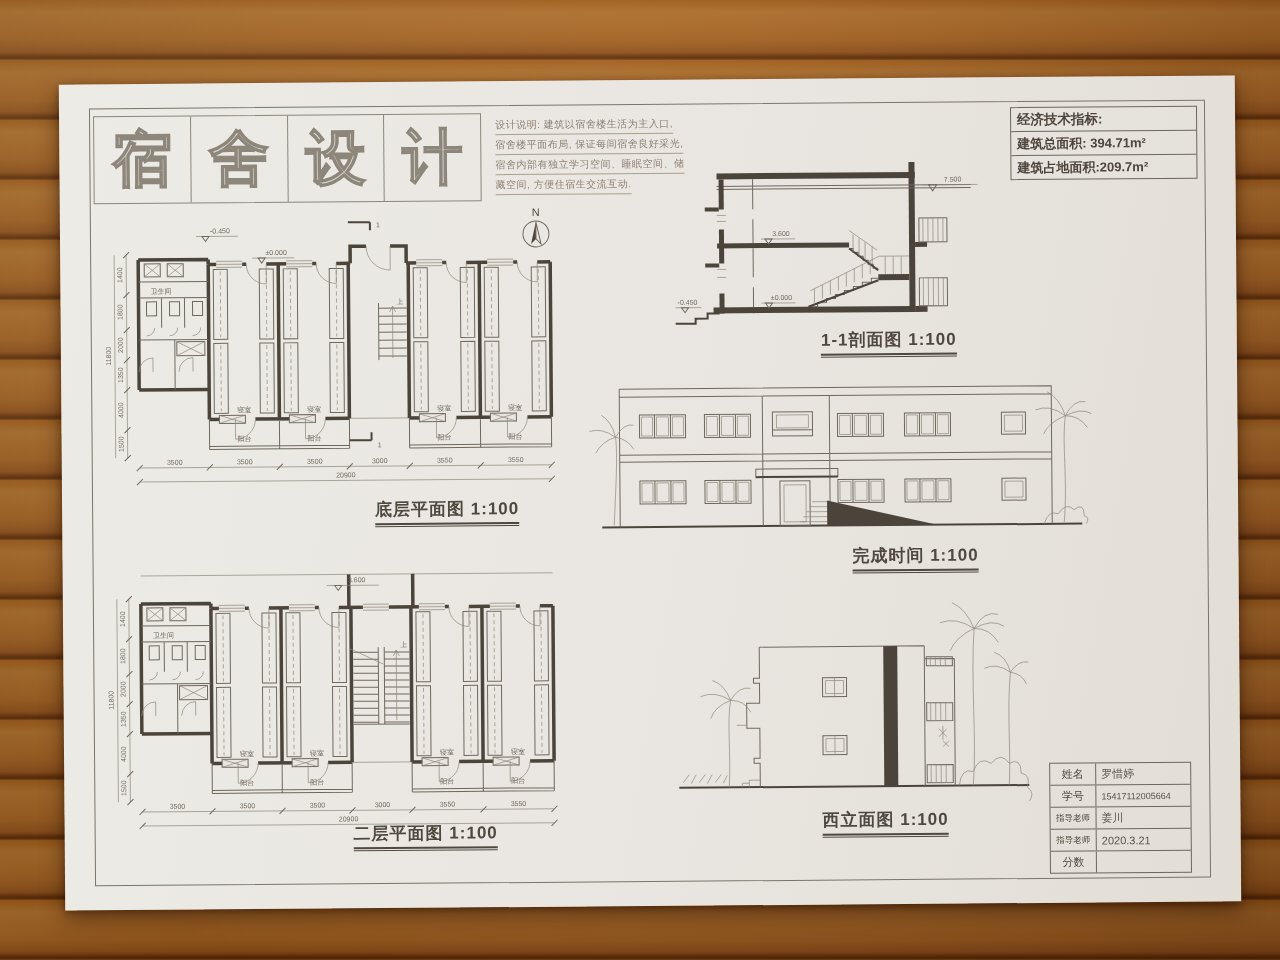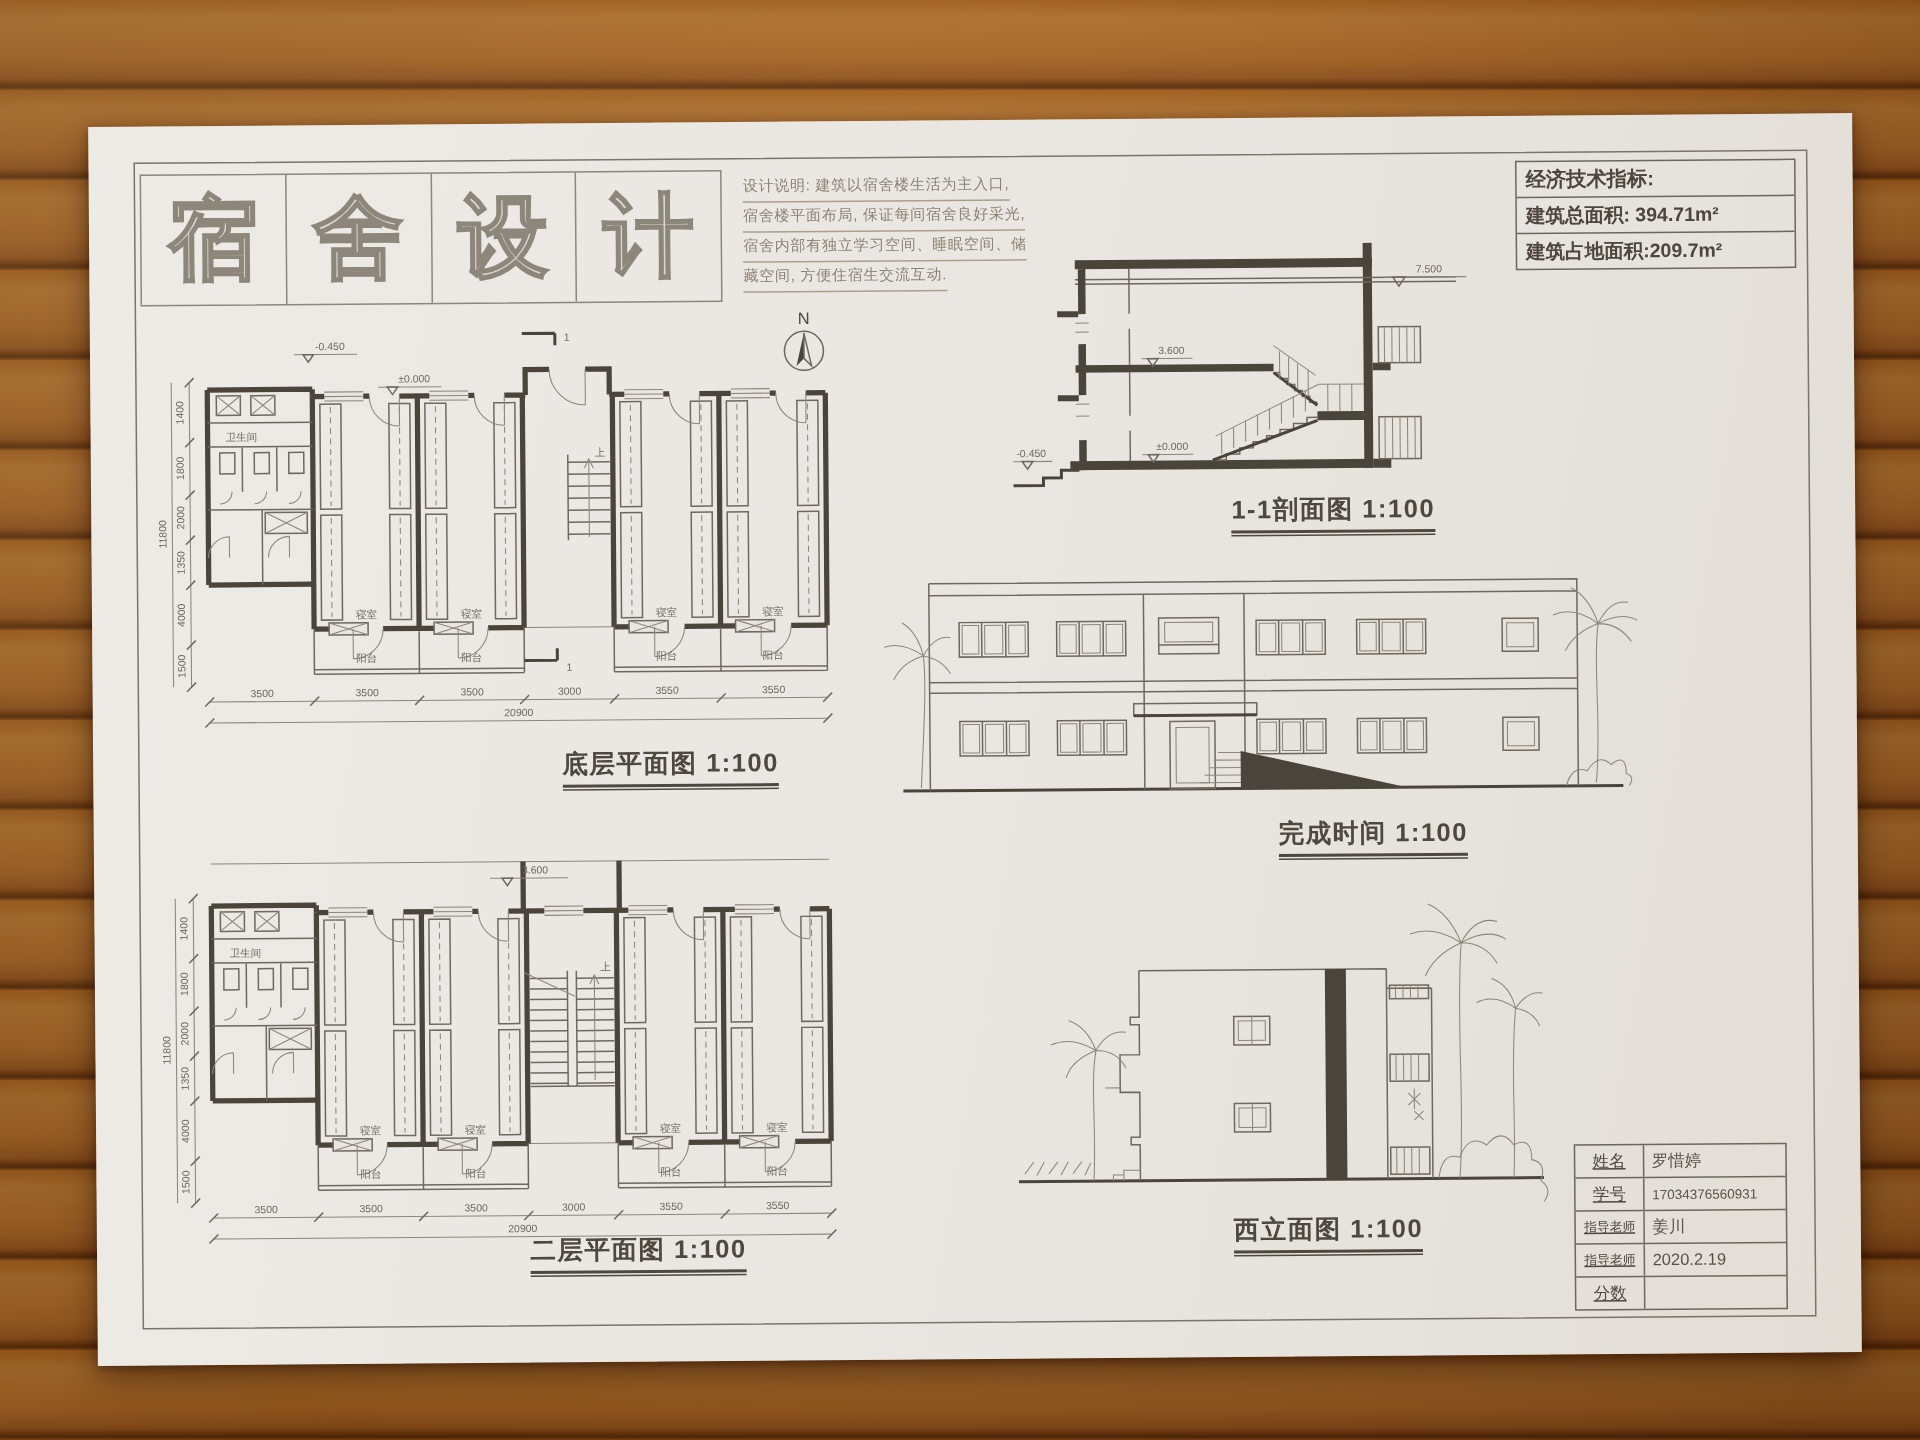--- a/index.html
+++ b/index.html
@@ -50,21 +50,21 @@
   .l{stroke:#8d8679;stroke-width:.7;fill:none;}
   .dash{stroke-dasharray:4 3;}
   .fillk{fill:#4b443a;stroke:none;}
   .paperfill{fill:#e9e6e1;stroke:none;}
   text.d{fill:#6f685d;font-size:7px;}
   
   .tblock{position:absolute;left:985px;top:686px;width:140px;border:1.4px solid #6d665b;}
   .tb-row{display:flex;height:21px;border-bottom:1px solid #6d665b;align-items:center;}
   .tb-row:last-child{border-bottom:none;}
   .tb-label{width:45px;border-right:1px solid #6d665b;height:100%;display:flex;align-items:center;
-    justify-content:center;font-size:11px;color:#4e463c;white-space:nowrap;text-decoration:underline;}
+    justify-content:center;font-size:11px;color:#4e463c;white-space:nowrap;}
   .tb-label.sm{font-size:8.5px;}
   .tb-value{flex:1;padding-left:5px;font-size:11px;color:#5a5248;white-space:nowrap;}
   .tb-value.sm{font-size:9px;}
   .compass{position:absolute;left:458px;top:124px;}
 </style>
 </head>
 <body>
 
 <div class="wood"></div>
 <div class="wood-sheen"></div>
@@ -524,29 +524,29 @@
     <span class="dwg-label">西立面图 1:100</span>
   </div>
 
   <div class="tblock">
     <div class="tb-row">
       <div class="tb-label">姓名</div>
       <div class="tb-value">罗惜婷</div>
     </div>
     <div class="tb-row">
       <div class="tb-label">学号</div>
-      <div class="tb-value sm">17034376560931</div>
+      <div class="tb-value sm">15417112005664</div>
     </div>
     <div class="tb-row">
       <div class="tb-label sm">指导老师</div>
       <div class="tb-value">姜川</div>
     </div>
     <div class="tb-row">
       <div class="tb-label sm">指导老师</div>
-      <div class="tb-value">2020.2.19</div>
+      <div class="tb-value">2020.3.21</div>
     </div>
     <div class="tb-row">
       <div class="tb-label">分数</div>
       <div class="tb-value"></div>
     </div>
   </div>
 
 </div>
 
 </body></html>

